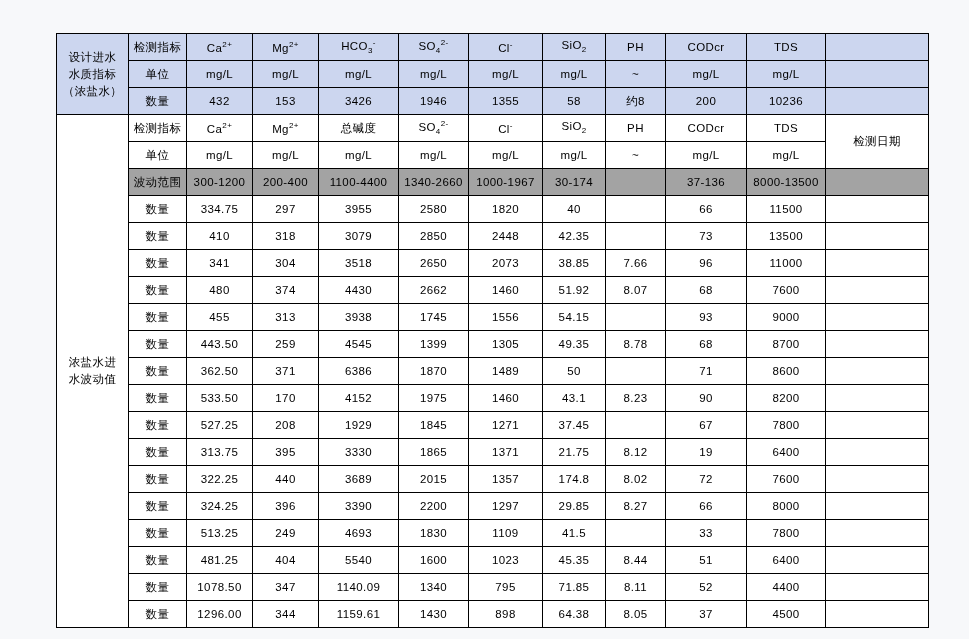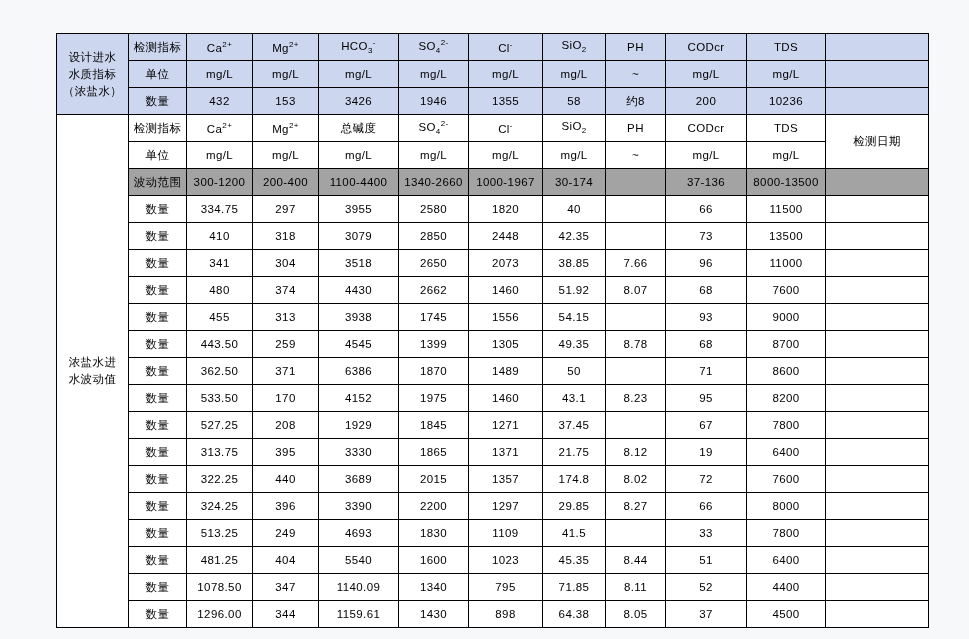--- a/index.html
+++ b/index.html
@@ -258,21 +258,21 @@
         </tr>
         <tr>
           <td class="rowhdr">数量</td>
           <td class="num">533.50</td>
           <td class="num">170</td>
           <td class="num">4152</td>
           <td class="num">1975</td>
           <td class="num">1460</td>
           <td class="num">43.1</td>
           <td class="num">8.23</td>
-          <td class="num red">95</td>
+          <td class="num red">90</td>
           <td class="num">8200</td>
           <td class="num"></td>
         </tr>
         <tr>
           <td class="rowhdr">数量</td>
           <td class="num">527.25</td>
           <td class="num">208</td>
           <td class="num">1929</td>
           <td class="num">1845</td>
           <td class="num">1271</td>

